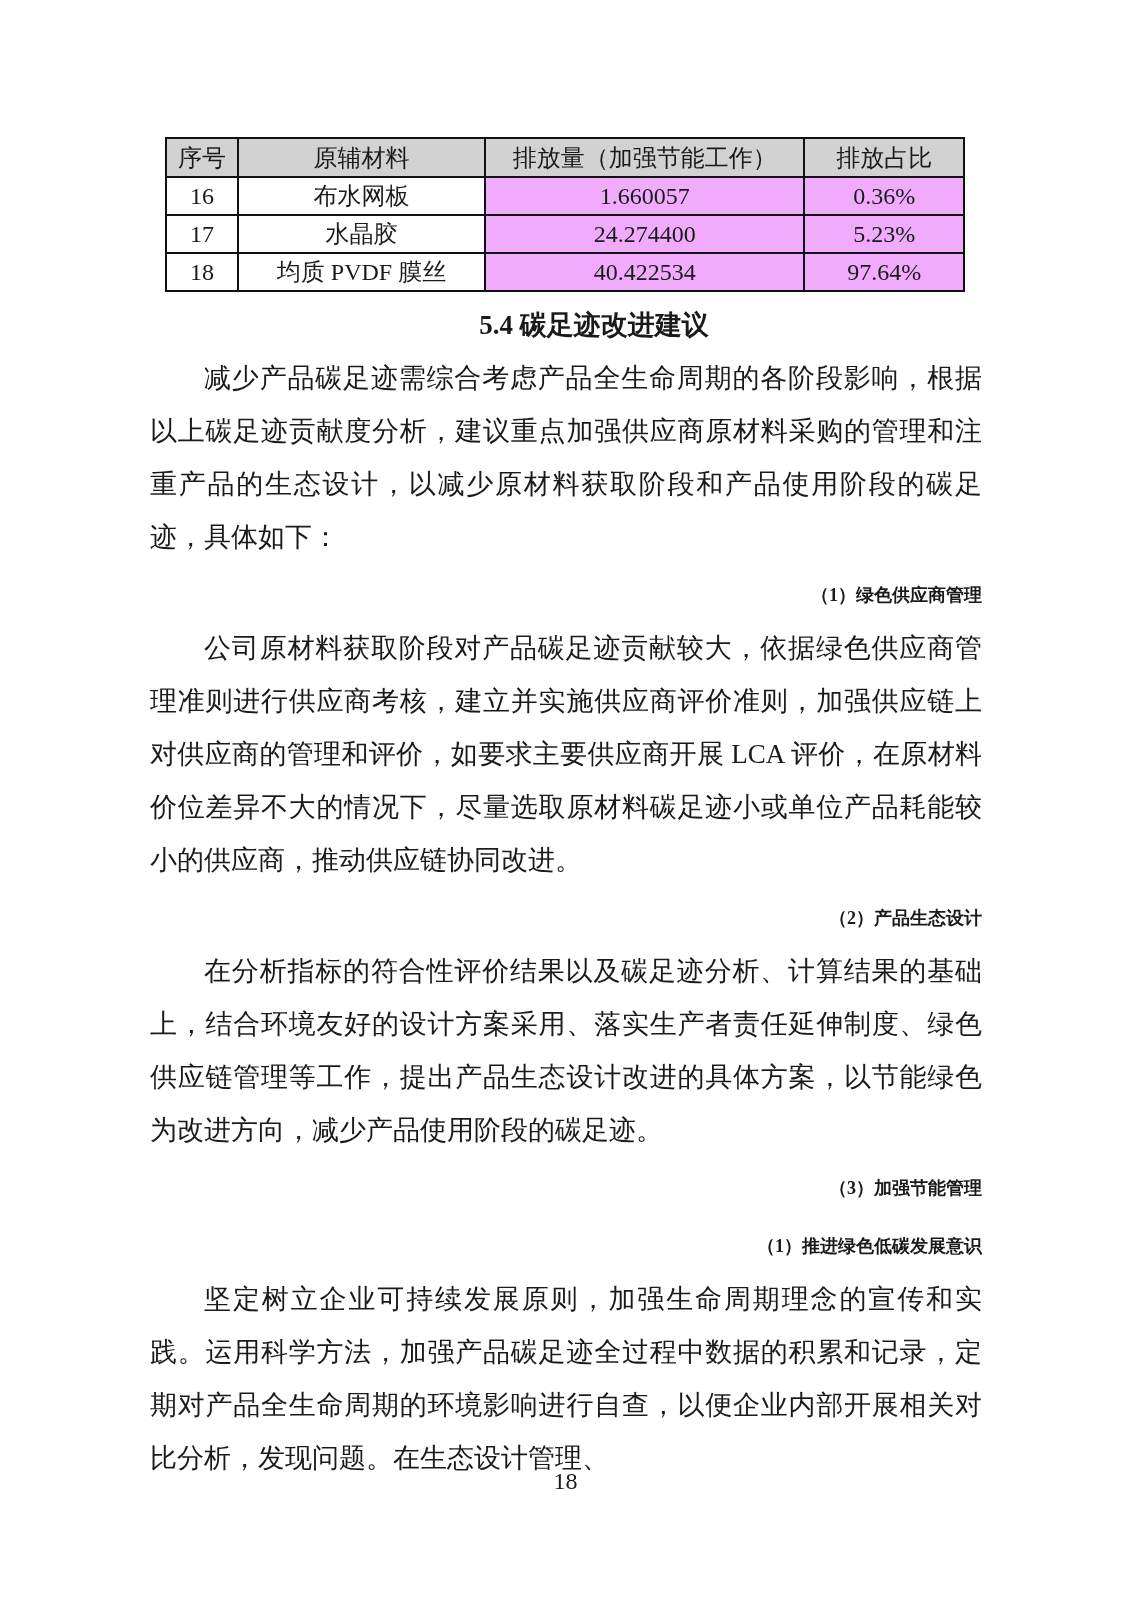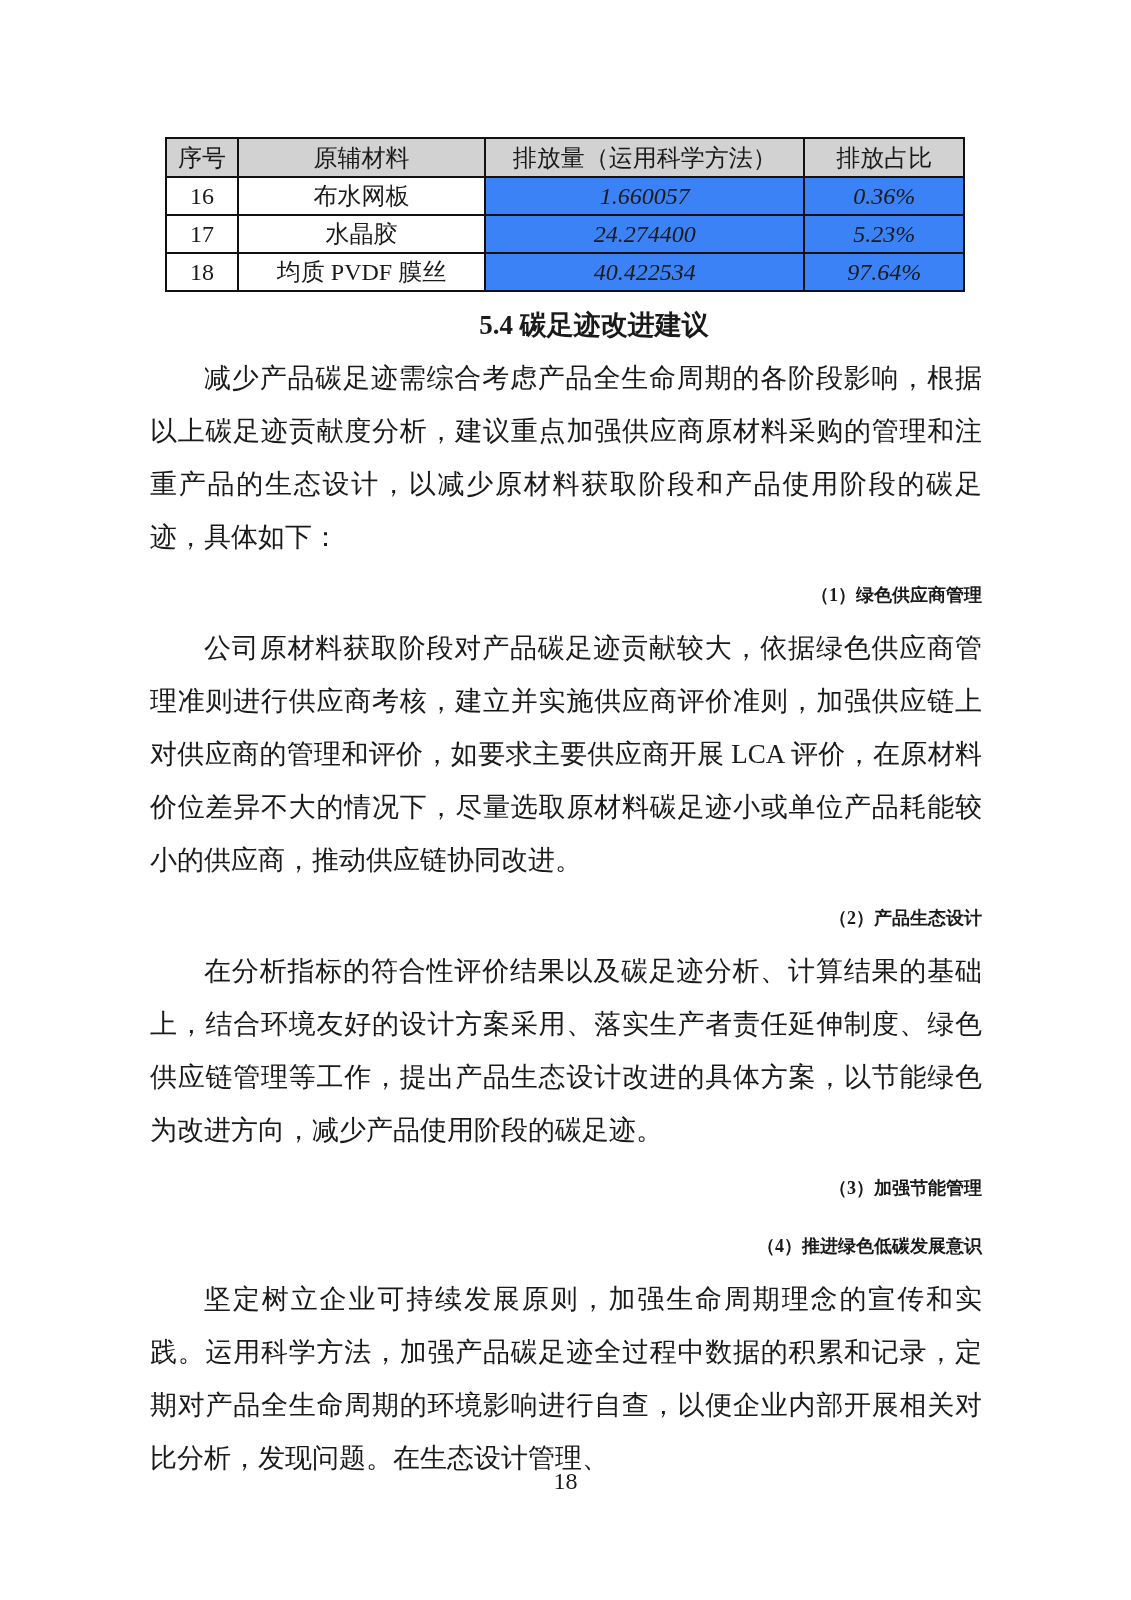--- a/index.html
+++ b/index.html
@@ -29,21 +29,21 @@
     border: 2px solid #111111;
     text-align: center;
     vertical-align: middle;
     padding: 0;
     font-weight: normal;
     white-space: nowrap;
     overflow: hidden;
   }
   table.emissions th { height: 37px; background: #d2d2d2; }
   table.emissions td { height: 36px; }
-  table.emissions td.shade { background: #3b82f6; font-style: italic; }
+  table.emissions td.shade { background: #f0abfc; }
   table.emissions td.plain { background: #ffffff; }
 
   
   .text-col {
     position: absolute;
     top: 283px;
     left: 150px;
     width: 832px;
     font-size: 27px;
     line-height: 53px;
@@ -91,21 +91,21 @@
       <colgroup>
           <col class="c1">
           <col class="c2">
           <col class="c3">
           <col class="c4">
         </colgroup>
       <thead>
         <tr>
           <th>序号</th>
           <th>原辅材料</th>
-          <th>排放量（运用科学方法）</th>
+          <th>排放量（加强节能工作）</th>
           <th>排放占比</th>
         </tr>
       </thead>
       <tbody>
         <tr>
           <td class="plain">16</td>
           <td class="plain">布水网板</td>
           <td class="shade">1.660057</td>
           <td class="shade">0.36%</td>
         </tr>
@@ -130,19 +130,19 @@
     <p class="para">减少产品碳足迹需综合考虑产品全生命周期的各阶段影响，根据以上碳足迹贡献度分析，建议重点加强供应商原材料采购的管理和注重产品的生态设计，以减少原材料获取阶段和产品使用阶段的碳足迹，具体如下：</p>
 
     <h3 class="sub-heading">（1）绿色供应商管理</h3>
     <p class="para">公司原材料获取阶段对产品碳足迹贡献较大，依据绿色供应商管理准则进行供应商考核，建立并实施供应商评价准则，加强供应链上对供应商的管理和评价，如要求主要供应商开展 LCA 评价，在原材料价位差异不大的情况下，尽量选取原材料碳足迹小或单位产品耗能较小的供应商，推动供应链协同改进。</p>
 
     <h3 class="sub-heading">（2）产品生态设计</h3>
     <p class="para">在分析指标的符合性评价结果以及碳足迹分析、计算结果的基础上，结合环境友好的设计方案采用、落实生产者责任延伸制度、绿色供应链管理等工作，提出产品生态设计改进的具体方案，以节能绿色为改进方向，减少产品使用阶段的碳足迹。</p>
 
     <h3 class="sub-heading">（3）加强节能管理</h3>
 
-    <h3 class="sub-heading">（4）推进绿色低碳发展意识</h3>
+    <h3 class="sub-heading">（1）推进绿色低碳发展意识</h3>
     <p class="para">坚定树立企业可持续发展原则，加强生命周期理念的宣传和实践。运用科学方法，加强产品碳足迹全过程中数据的积累和记录，定期对产品全生命周期的环境影响进行自查，以便企业内部开展相关对比分析，发现问题。在生态设计管理、</p>
   </div>
 
   <div class="page-number">18</div>
 
 </div>
 
 </body></html>

